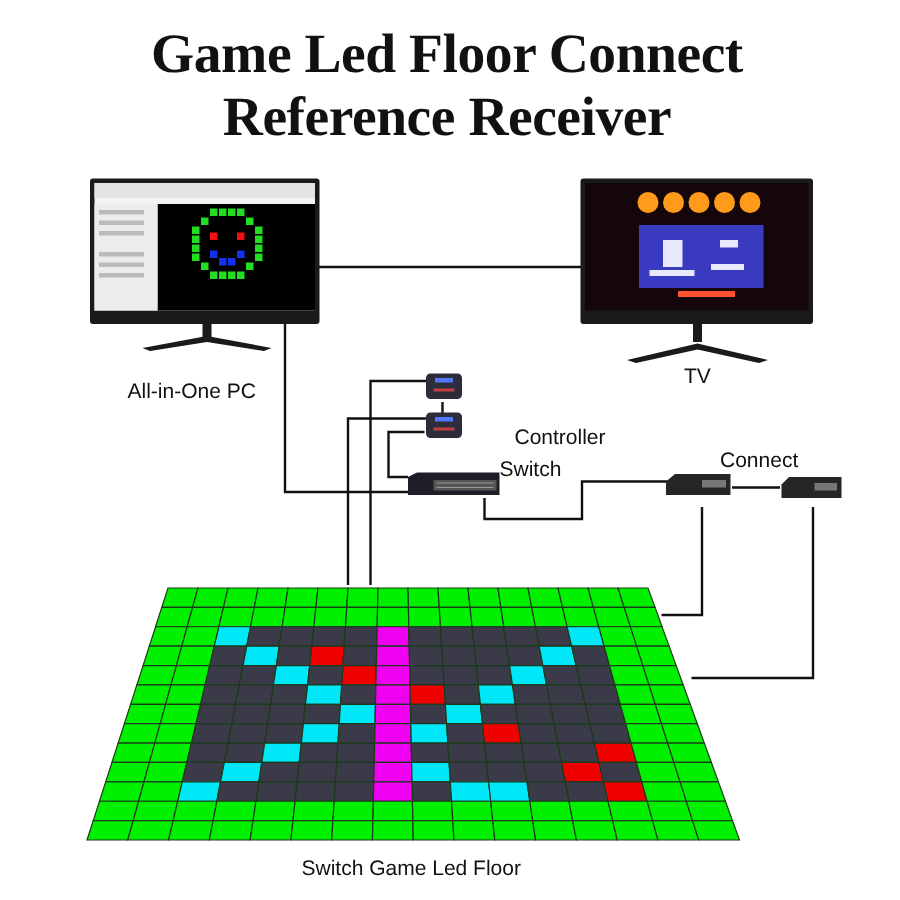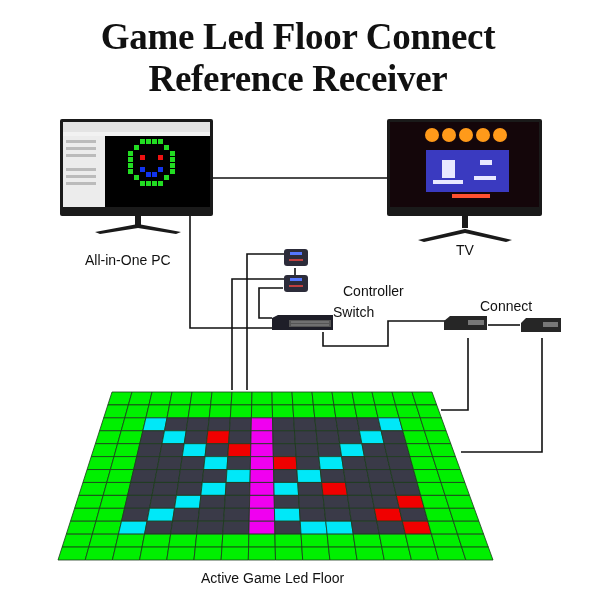--- a/index.html
+++ b/index.html
@@ -339,13 +339,13 @@
       <polygon points="435.03846153846155,547.0769230769231 461.67307692307696,547.0769230769231 465.8125,560 438.625,560" fill="#00f000" stroke="#1a3a1a" stroke-width="0.8"></polygon>
       <polygon points="461.67307692307696,547.0769230769231 488.3076923076923,547.0769230769231 493,560 465.8125,560" fill="#00f000" stroke="#1a3a1a" stroke-width="0.8"></polygon>
     </g>
 </svg>
 
 <div class="label" style="left:85px;top:252px;">All-in-One PC</div>
 <div class="label" style="left:456px;top:242px;">TV</div>
 <div class="label" style="left:315px;top:283px;margin-left:28px;">Controller</div>
 <div class="label" style="left:333px;top:304px;">Switch</div>
 <div class="label" style="left:480px;top:298px;">Connect</div>
-<div class="label" style="left:201px;top:570px;">Active Game Led Floor</div>
+<div class="label" style="left:201px;top:570px;">Switch Game Led Floor</div>
 
 </body></html>

